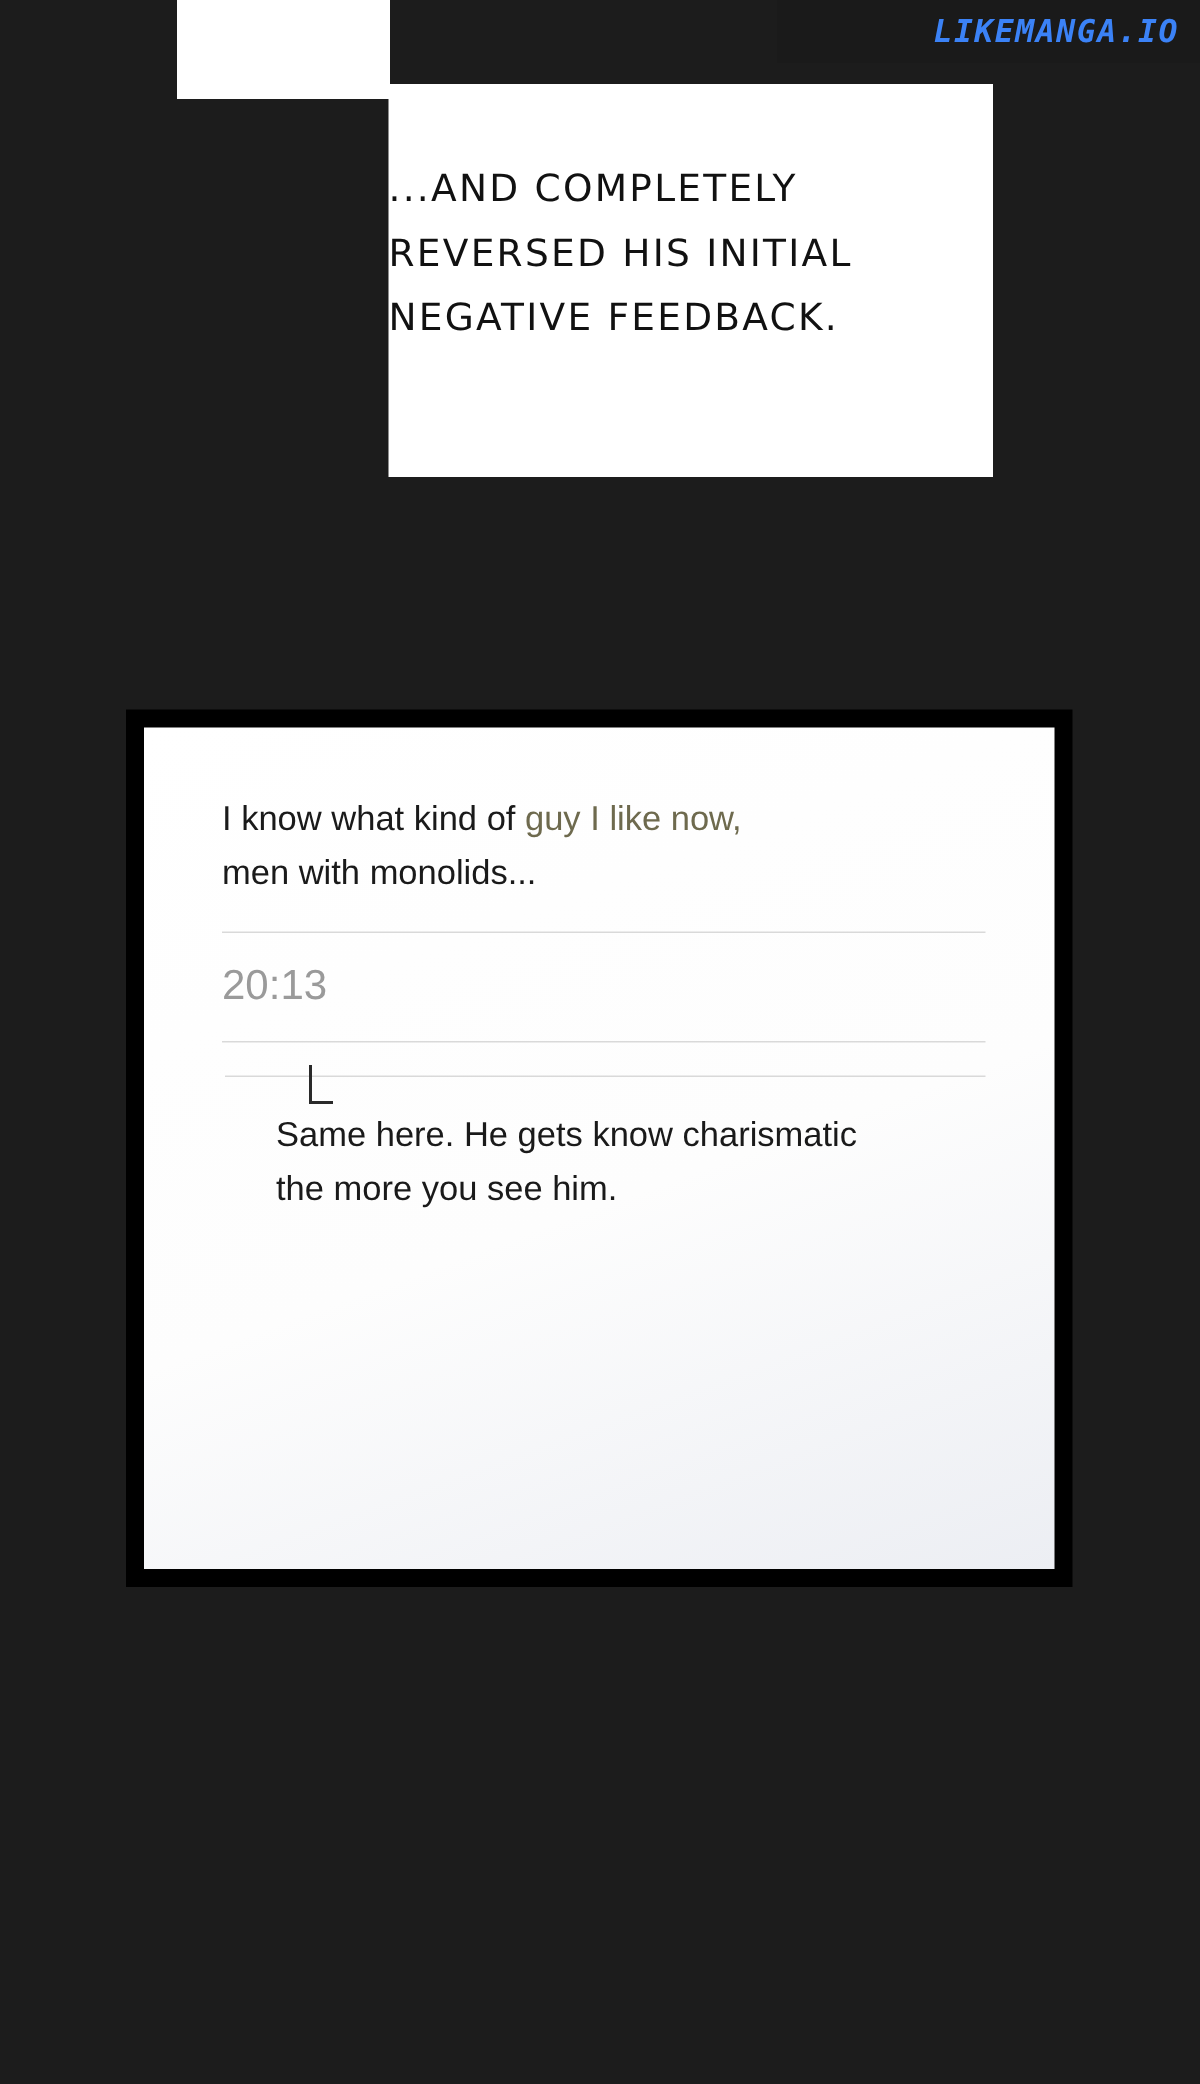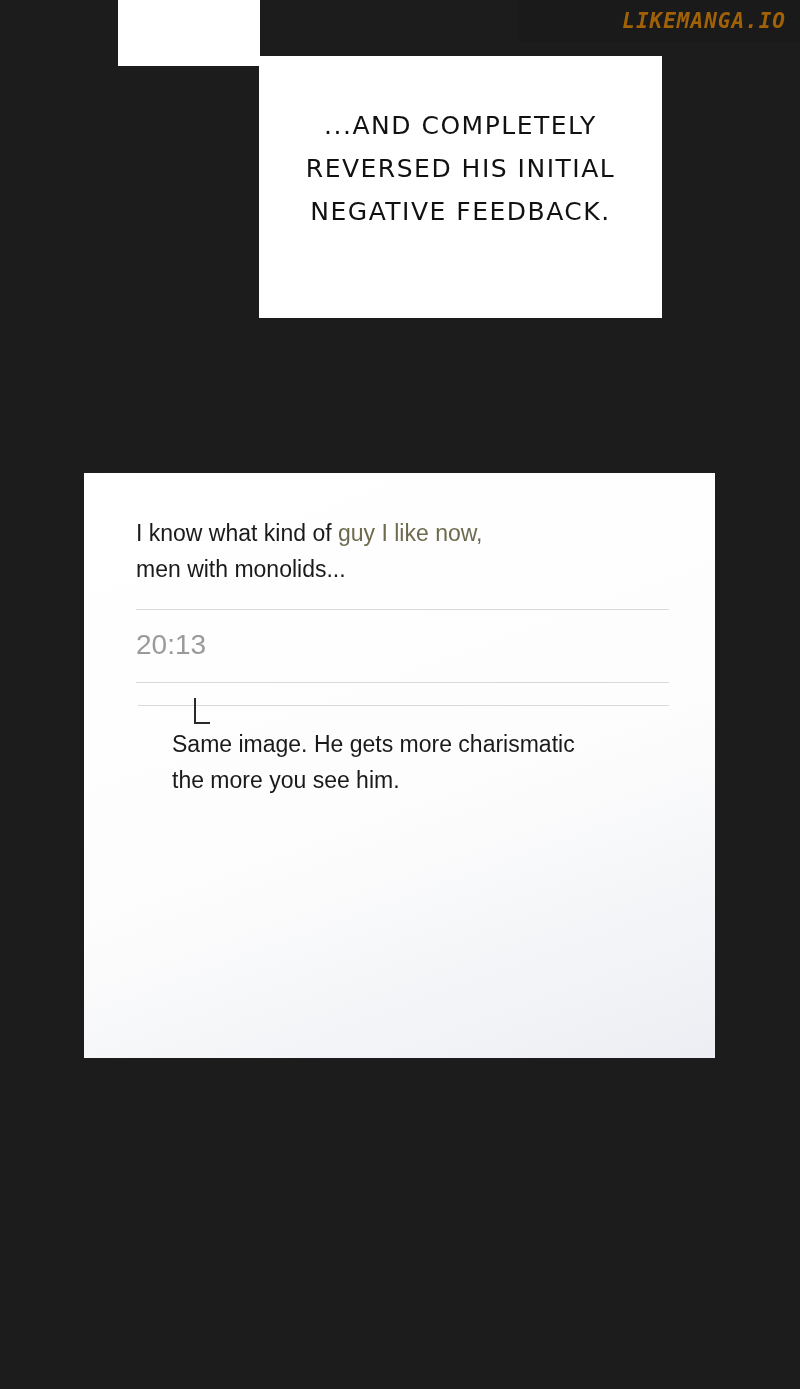--- a/index.html
+++ b/index.html
@@ -23,21 +23,21 @@
     width: 282px;
     height: 42px;
     background: #1a1a1a;
     display: flex;
     align-items: center;
     justify-content: flex-end;
     padding-right: 14px;
     box-sizing: border-box;
   }
   .watermark span {
-    color: #a16207;
+    color: #3b82f6;
     font-family: "DejaVu Sans Mono", monospace;
     font-size: 21px;
     font-weight: bold;
     font-style: italic;
     letter-spacing: 1px;
     text-align: right;
   }
 
   
   .bubble-tail {
@@ -54,38 +54,37 @@
     top: 56px;
     width: 403px;
     height: 262px;
     background: #ffffff;
   }
   .bubble-text {
     position: absolute;
     left: 0;
     top: 48px;
     width: 403px;
-    text-align: center;
     color: #111111;
     font-family: "DejaVu Sans", sans-serif;
     font-size: 25px;
     letter-spacing: 1.5px;
     line-height: 43px;
     white-space: pre-line;
   }
 
   
   .chat-card {
     position: absolute;
     left: 84px;
     top: 473px;
     width: 631px;
     height: 585px;
     background: #000000;
-    padding: 0;
+    padding: 12px;
     box-sizing: border-box;
   }
   .chat-inner {
     width: 100%;
     height: 100%;
     background: linear-gradient(160deg, #ffffff 0%, #fdfdfd 55%, #eceef3 100%);
     box-sizing: border-box;
     padding: 42px 46px 0 52px;
     overflow: hidden;
     position: relative;
@@ -163,18 +162,18 @@
 
     <div class="divider"></div>
 
     <div class="msg">
     </div>
 
     <div class="divider indent"></div>
 
     <div class="msg reply">
       <div class="reply-corner"></div>
-      <div class="msg-body">Same image. He gets more charismatic
+      <div class="msg-body">Same here. He gets know charismatic
 the more you see him.</div>
     </div>
 
   </div>
 </div>
 
 </body></html>

